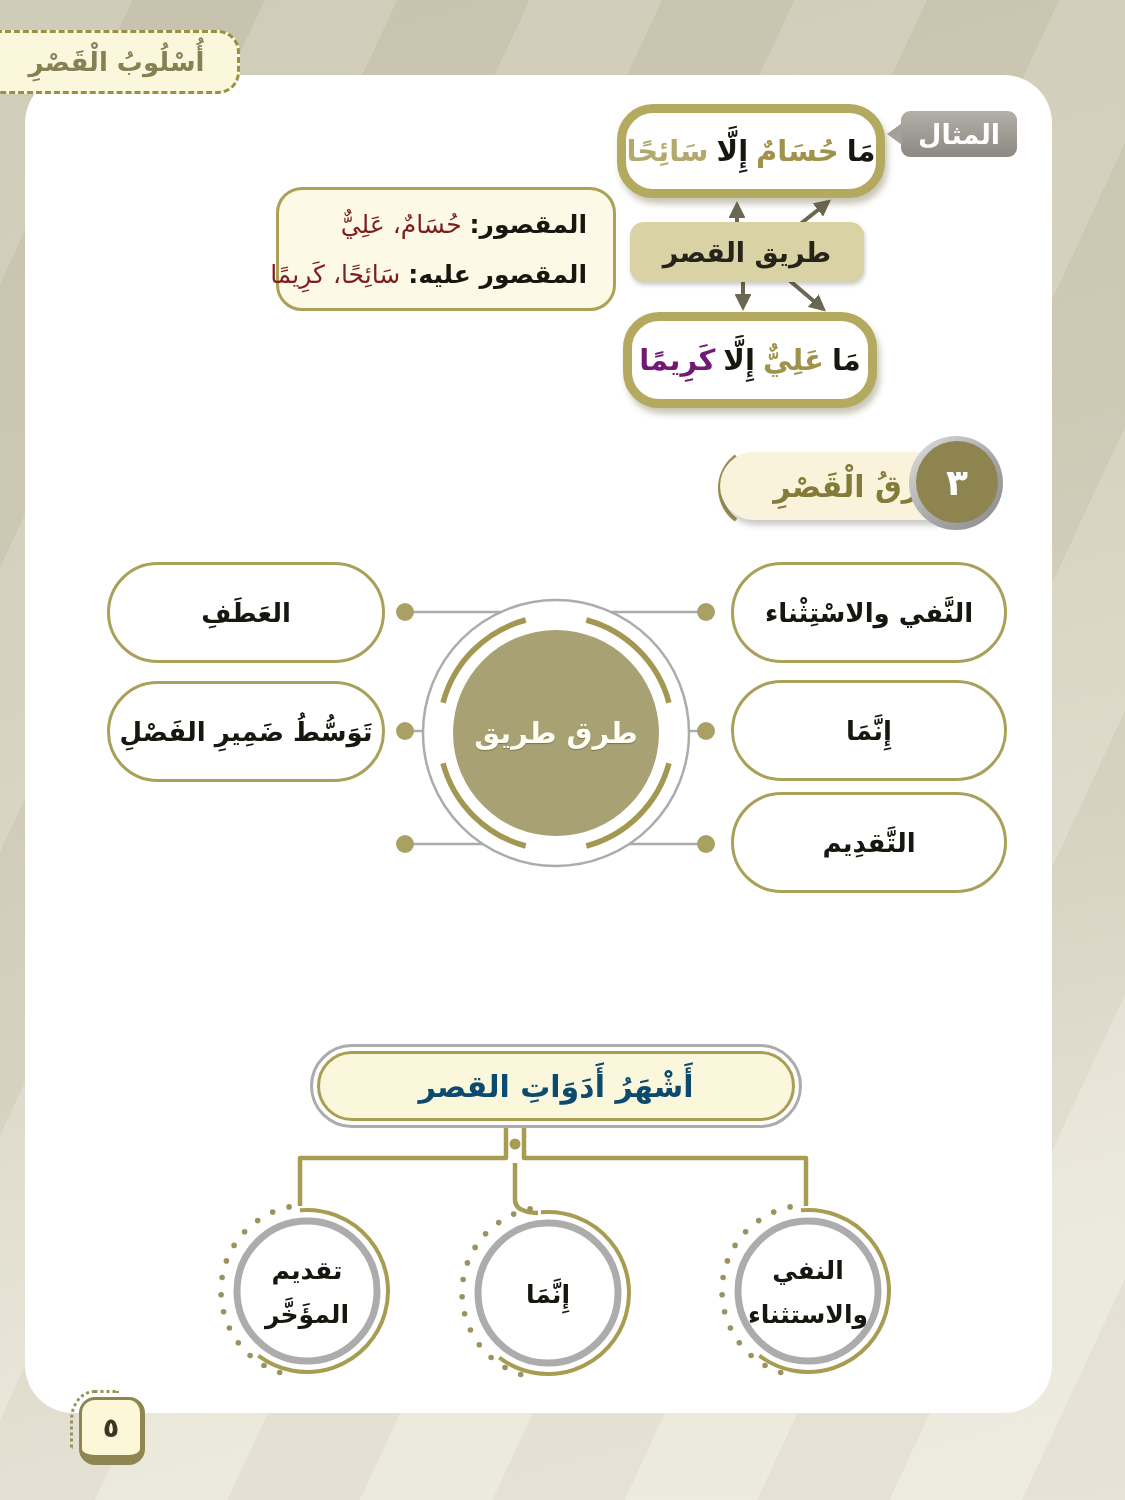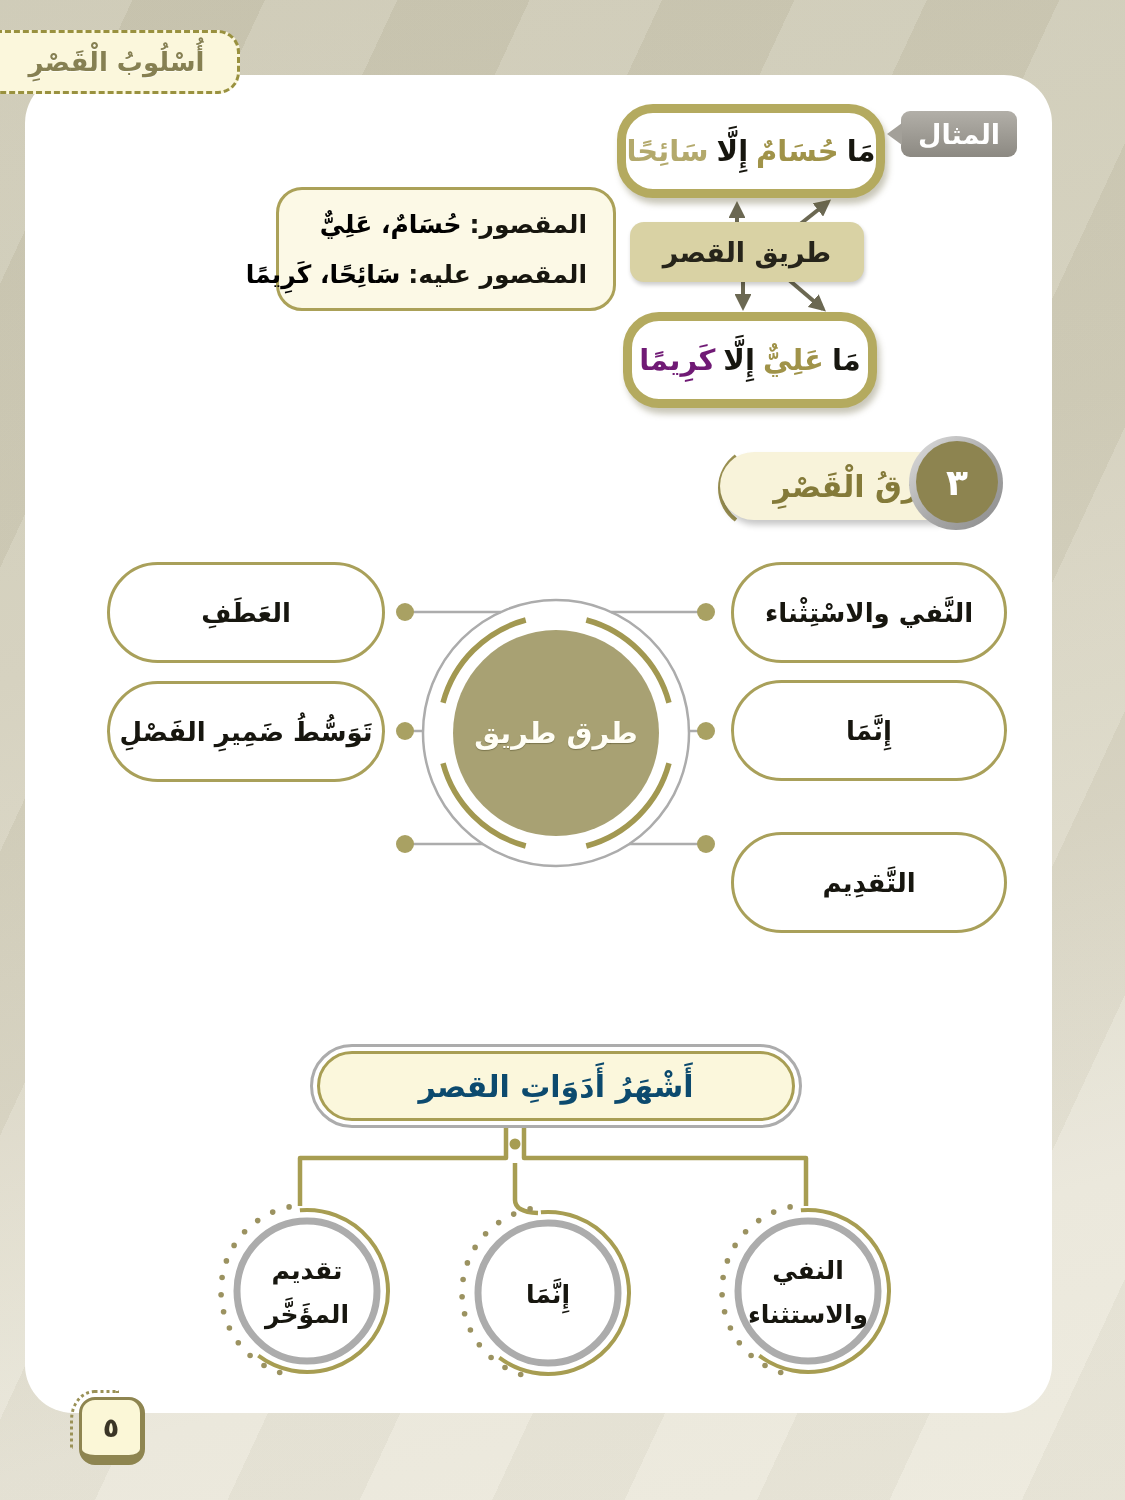--- a/index.html
+++ b/index.html
@@ -50,21 +50,21 @@
   }
 
   
   .annot {
     left:276px; top:187px; width:340px; height:124px; z-index:4;
     background:#fcf9e6; border:3px solid #aba158; border-radius:26px;
     direction:rtl; text-align:right; padding:10px 26px 0 10px;
     font-size:25px; line-height:50px; white-space:nowrap;
   }
   .annot .lbl { color:#17160f; font-weight:bold; }
-  .annot .val { color:#000000; font-weight:bold; }
+  .annot .val { color:#7f1d1d; font-weight:normal; }
 
   
   .method {
     left:630px; top:222px; width:234px; height:60px; z-index:4;
     background:#d9d2a4; border-radius:14px; color:#26241a; font-size:27px; font-weight:bold;
     box-shadow:1px 3px 4px rgba(0,0,0,.2); direction:rtl;
   }
 
   
   .section-pill {
@@ -88,21 +88,21 @@
     background:#a8a173; color:#fffef5; font-size:29px; font-weight:bold; direction:rtl;
     text-shadow:0 1px 1px rgba(80,75,40,.5);
   }
   .bubble {
     background:#fff; border:3px solid #a9a05a; border-radius:52px; z-index:4;
     color:#17160f; font-size:26px; font-weight:bold; direction:rtl; text-align:center;
   }
   .bL { left:107px; width:278px; height:101px; }
   .bR { left:731px; width:276px; height:101px; }
   .bL1 { top:562px; } .bL2 { top:681px;text-align:center; } .bL3 { top:793px; }
-  .bR1 { top:562px; } .bR2 { top:680px; } .bR3 { top:792px;margin-top:40px; }
+  .bR1 { top:562px; } .bR2 { top:680px; } .bR3 { top:792px; }
 
   
   .famous-badge {
     left:695px; top:938px; width:314px; height:72px; z-index:4;
     background:#cfc593; border:2px solid #beb484; border-radius:38px;
     color:#17160f; font-size:28px; font-weight:bold; direction:rtl;
   }
   .famous-badge::after {
     content:""; position:absolute; inset:4px; border:2px solid rgba(255,253,242,.9);
     border-radius:32px; pointer-events:none;

